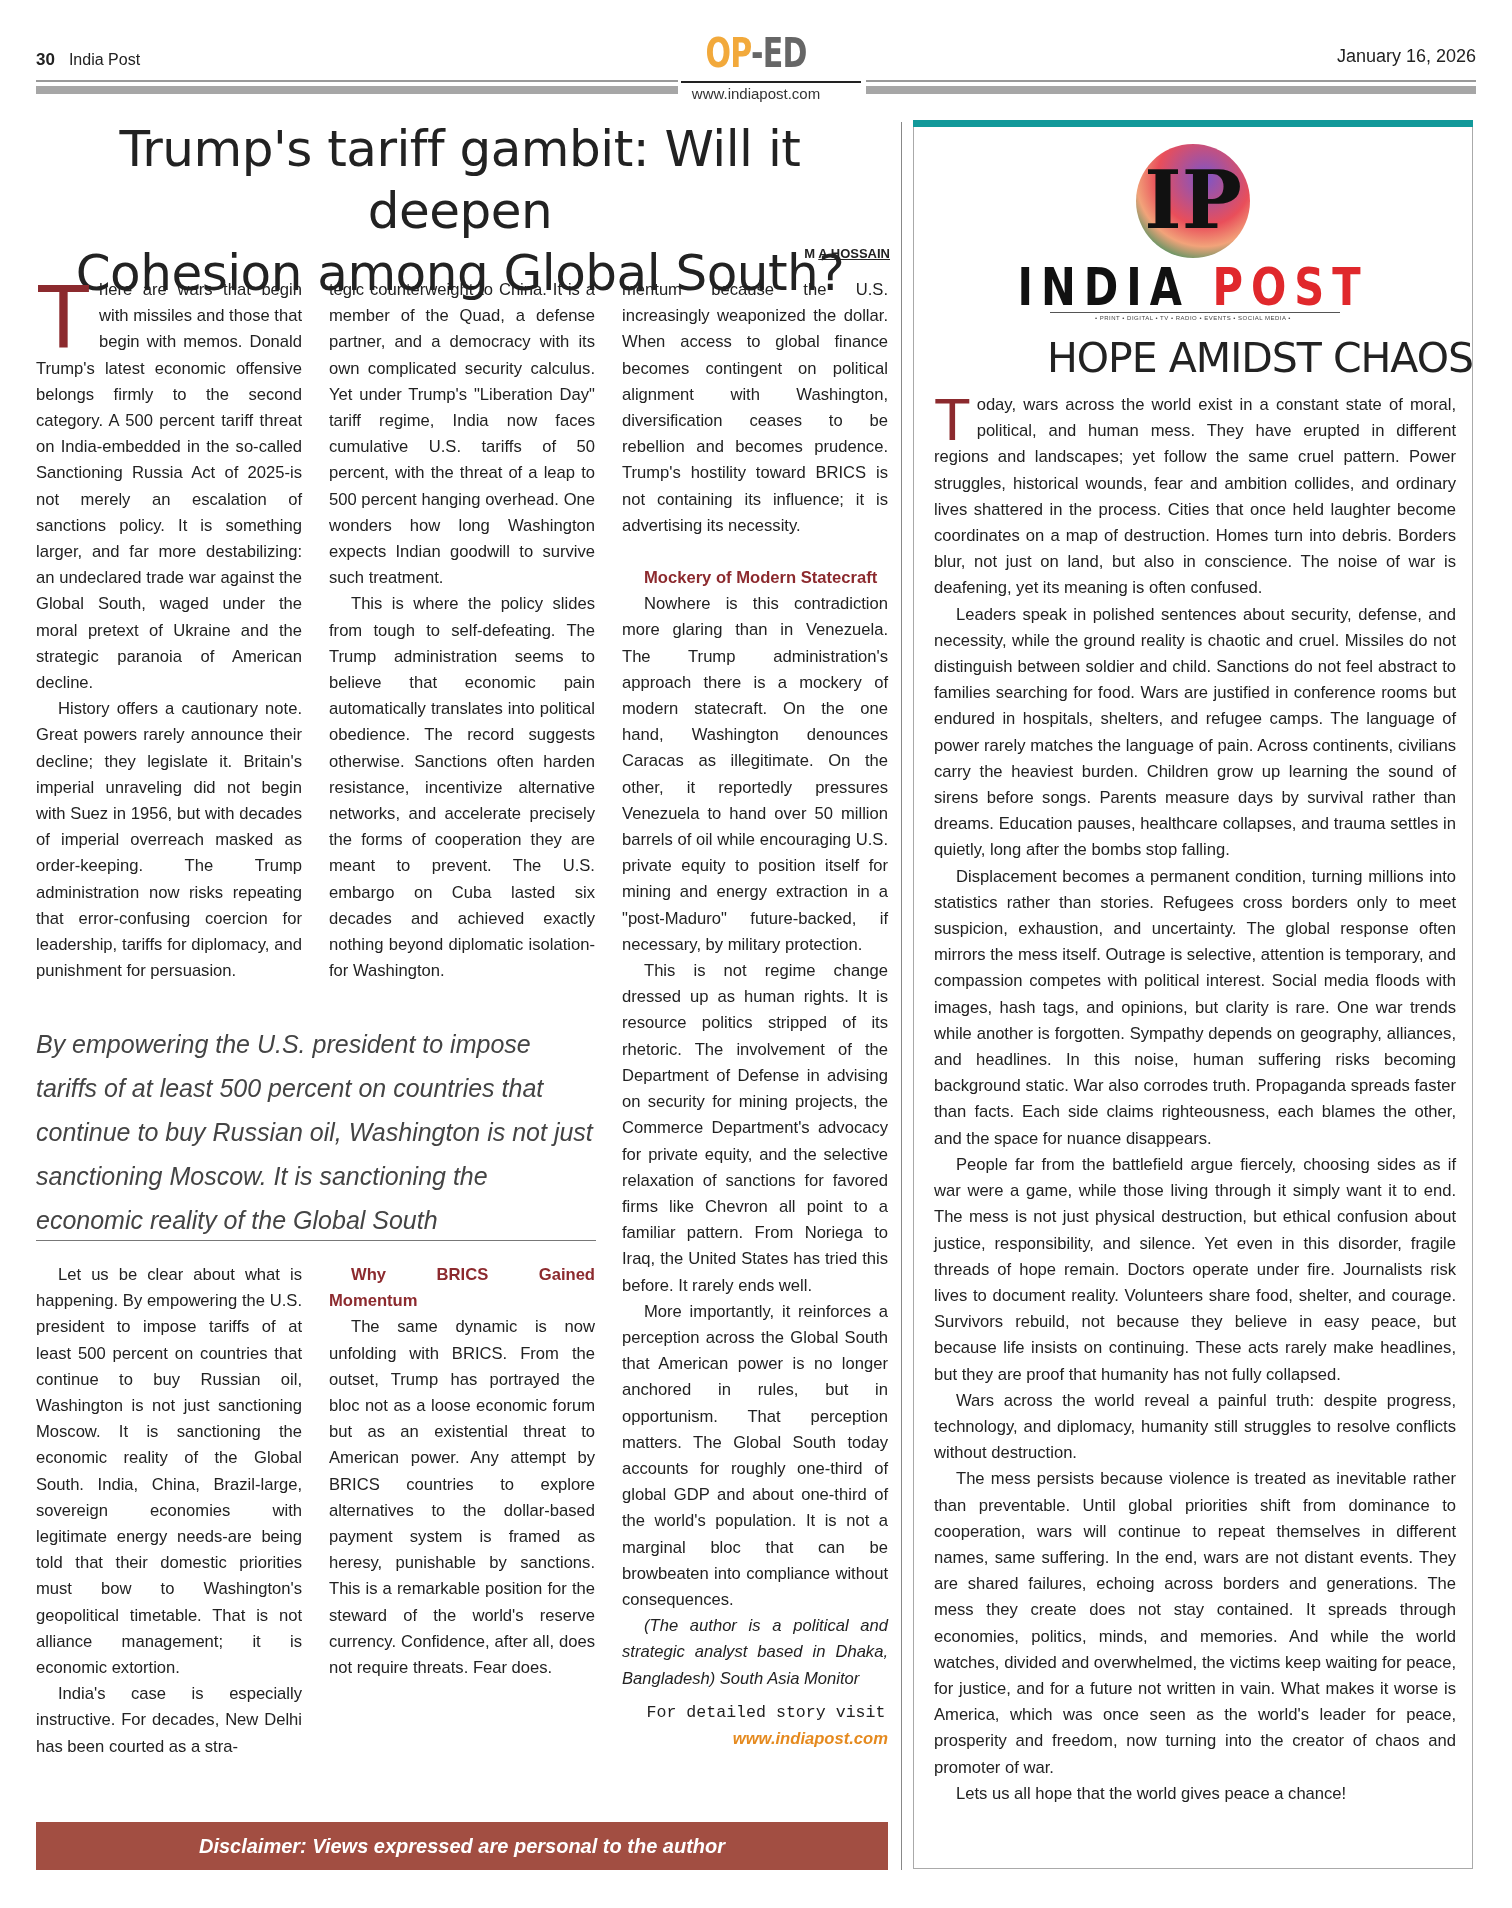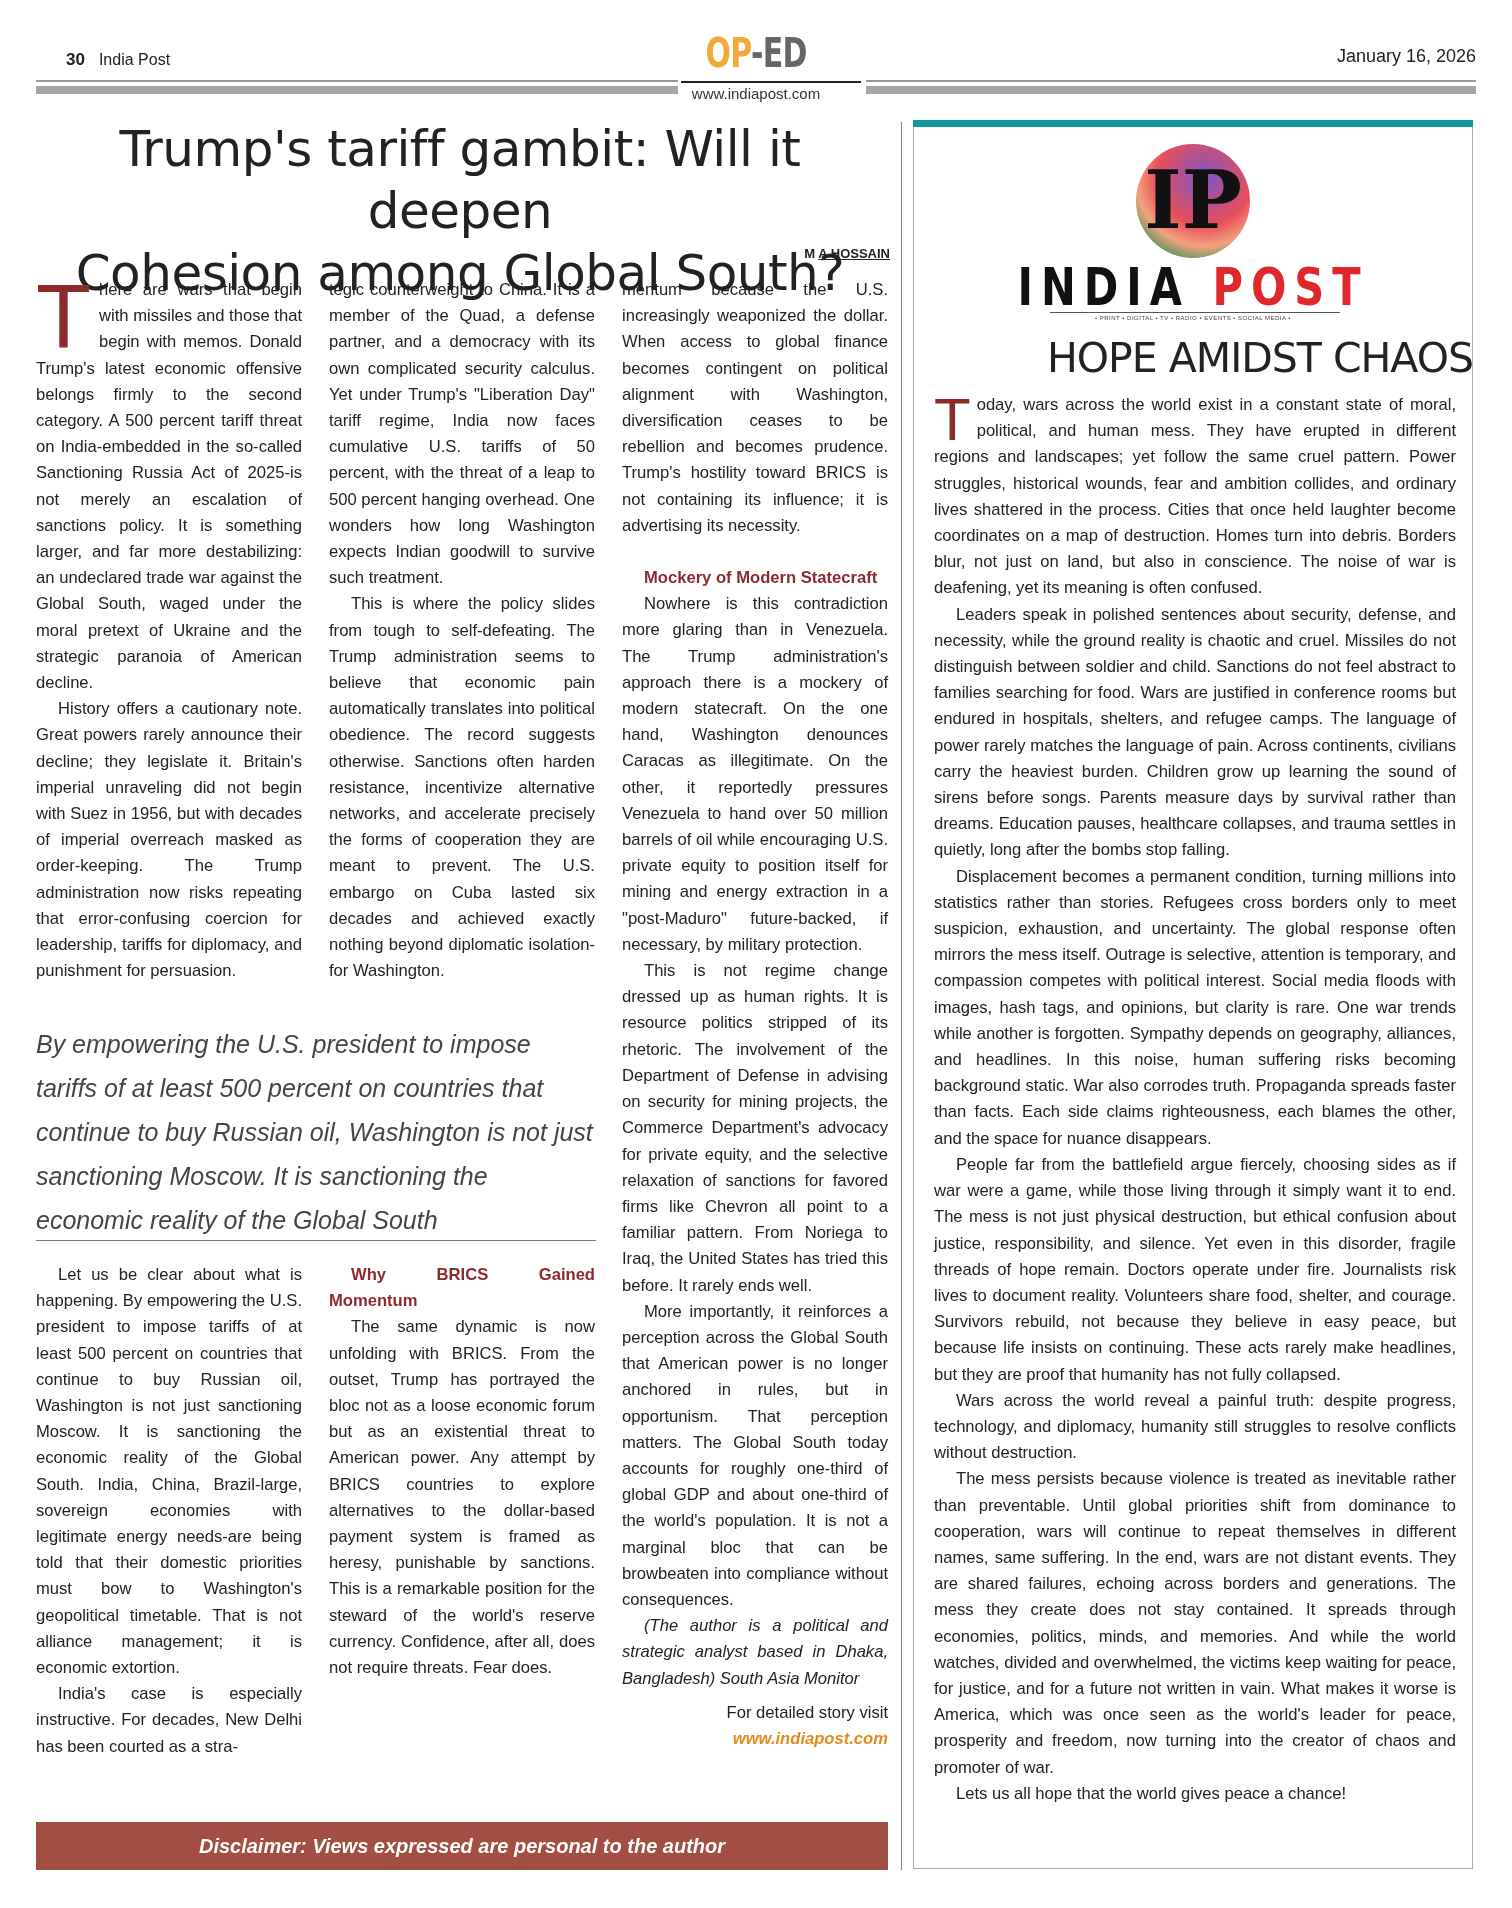--- a/index.html
+++ b/index.html
@@ -1,19 +1,19 @@
 <!DOCTYPE html>
 <html><head>
 <meta charset="utf-8">
 <style>
   * { box-sizing: border-box; margin: 0; padding: 0; }
   body { width: 1512px; height: 1908px; background: #ffffff; font-family: "Liberation Sans", sans-serif; color: #222; position: relative; overflow: hidden; }
   .abs { position: absolute; }
   .header-left { left: 36px; top: 50px; font-size: 16px; display: flex; gap: 14px; align-items: baseline; }
-  .page-num { font-weight: bold; font-size: 17px; margin-left: 30px; }
+  .page-num { font-weight: bold; font-size: 17px; }
   .header-date { right: 36px; top: 46px; font-size: 18px; color: #222; }
   .op-ed { left: 0; width: 1512px; top: 30px; text-align: center; font-family: "DejaVu Sans", sans-serif; font-weight: bold; font-size: 40px; letter-spacing: -1px; transform: scaleX(0.75); transform-origin: 50% 50%; }
   .op-ed .op { color: #f2a93b; }
   .op-ed .ed { color: #666; }
   .rule-thin { height: 2px; background: #999; }
   .rule-thick { height: 8px; background: #a6a6a6; }
   .url-top { left: 0; width: 1512px; top: 85px; text-align: center; font-size: 15px; color: #333; }
   .url-rule { left: 681px; width: 180px; top: 81px; height: 2px; background: #222; }
 
   .headline { left: 30px; width: 860px; top: 118px; text-align: center; font-family: "DejaVu Sans", sans-serif; font-weight: 300; font-size: 50px; line-height: 62px; color: #222; font-weight: normal; letter-spacing: -0.5px; }
@@ -28,21 +28,21 @@
   .c1 { left: 36px; width: 266px; top: 277px; }
   .c2 { left: 329px; width: 266px; top: 277px; }
   .c3 { left: 622px; width: 266px; top: 277px; }
   .c1b { left: 36px; width: 266px; top: 1262px; }
   .c2b { left: 329px; width: 266px; top: 1262px; }
 
   .pullquote { left: 36px; width: 560px; top: 1022px; font-style: italic; font-size: 25px; line-height: 44px; color: #444; }
   .pq-rule { left: 36px; width: 560px; top: 1240px; height: 1px; background: #777; }
 
   .credit { font-style: italic; }
-  .visit { text-align: right; text-indent: 0; }
+  .visit { text-align: center; text-indent: 0; font-family: Liberation Mono, monospace; }
   .visit-link { text-align: right; color: #e58a1f; font-weight: bold; font-style: italic; text-indent: 0; }
 
   .disclaimer { left: 36px; width: 852px; top: 1822px; height: 48px; background: #a24e42; color: #fff; font-style: italic; font-weight: bold; font-size: 20px; display: flex; align-items: center; justify-content: center; }
 
   .vdiv { left: 901px; top: 122px; width: 1px; height: 1748px; background: #888; }
   .sidebar { left: 913px; top: 122px; width: 560px; height: 1747px; border: 1px solid #aaa; border-top: none; }
   .sidebar-top { left: 913px; top: 120px; width: 560px; height: 7px; background: #12999a; }
   .logo-circle { left: 1136px; top: 144px; width: 114px; height: 114px; border-radius: 50%; background: radial-gradient(circle at 60% 30%, #7b55c9 0%, #e94e5a 45%, #f2a37a 65%, #2d8f5b 85%); }
   .logo-ip { left: 1136px; top: 150px; width: 114px; text-align: center; font-family: "DejaVu Serif", serif; font-size: 80px; font-weight: bold; color: #111; line-height: 100px; }
   .brand { left: 913px; width: 560px; top: 257px; text-align: center; font-family: "DejaVu Sans", sans-serif; font-weight: bold; font-size: 52px; letter-spacing: 10px; transform: scaleX(0.8); }

